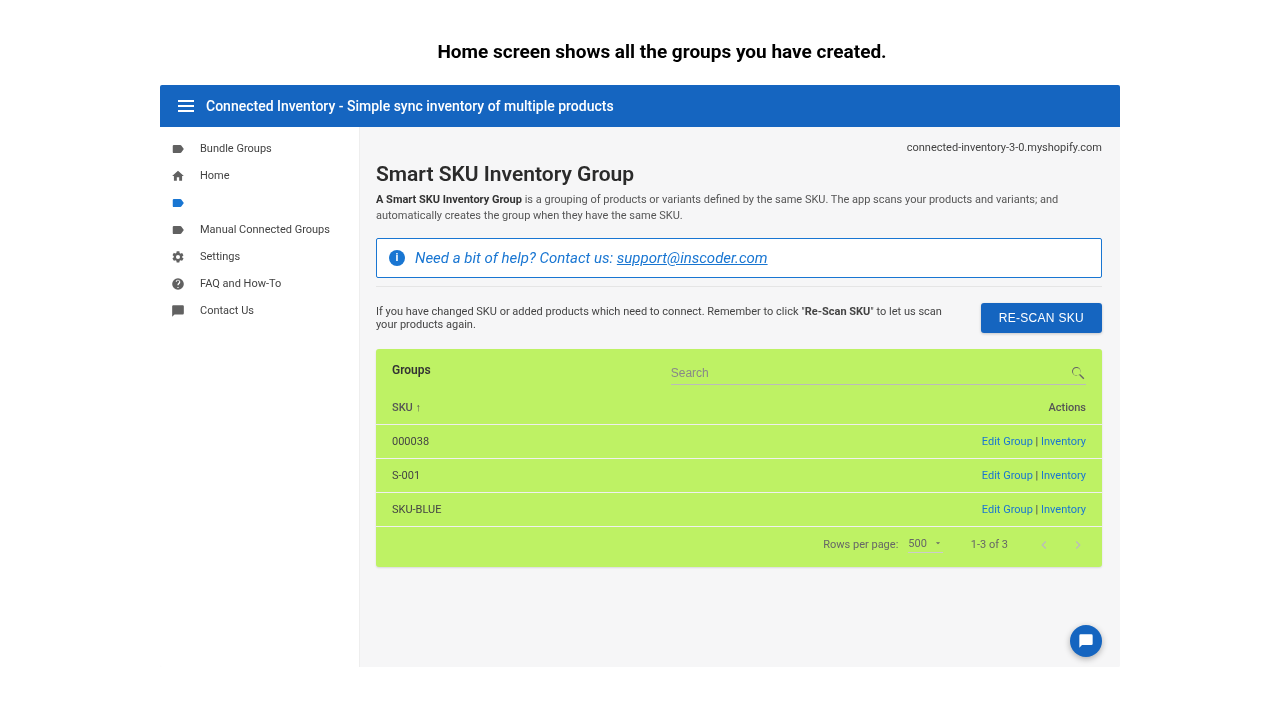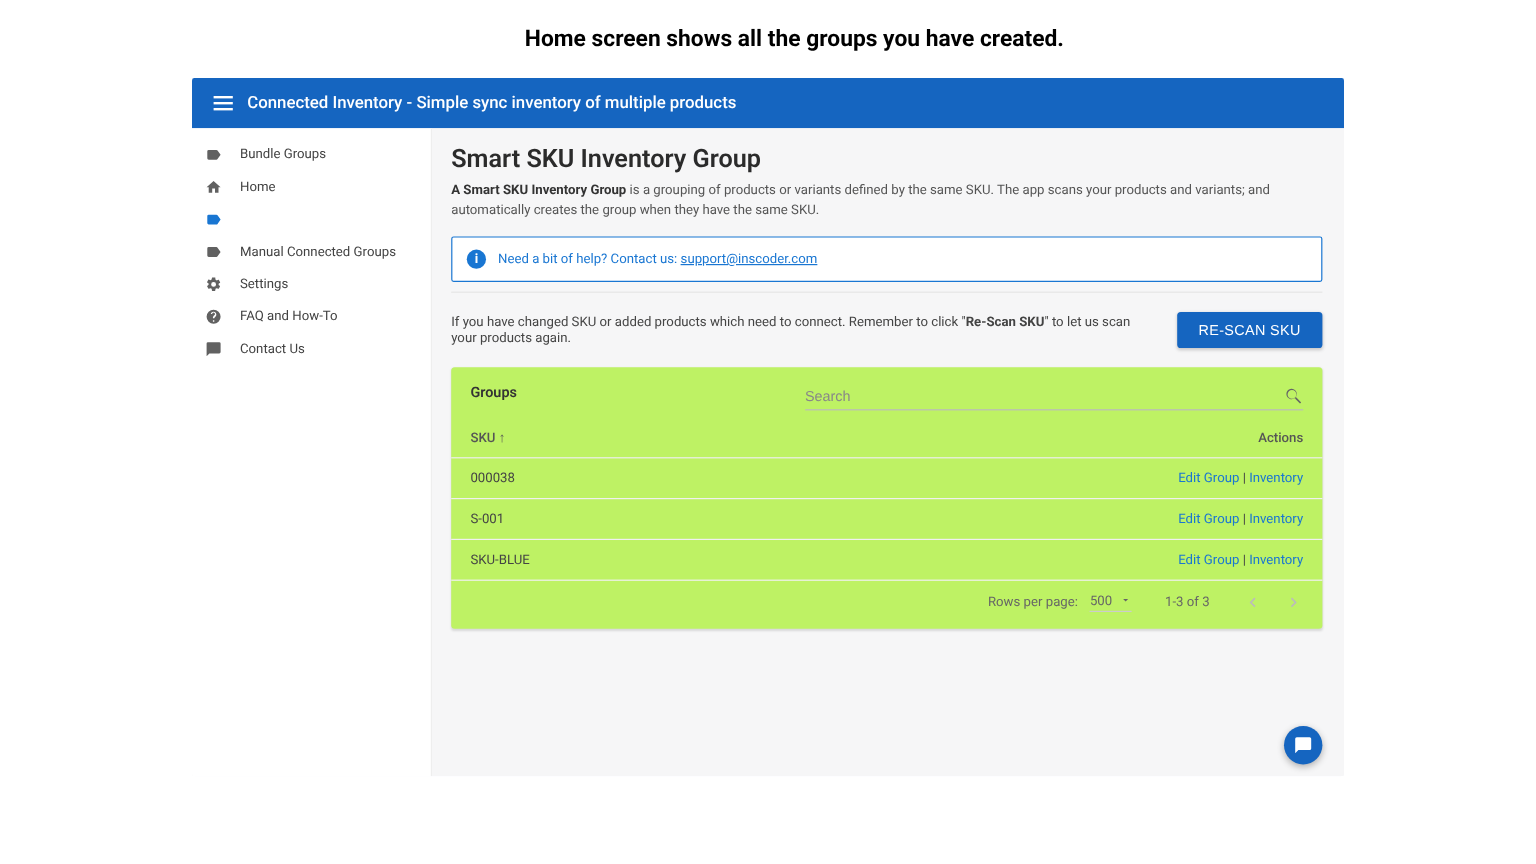--- a/index.html
+++ b/index.html
@@ -1,36 +1,36 @@
 <!DOCTYPE html>
 <html><head>
 <meta charset="utf-8">
 <style>
 * { box-sizing: border-box; margin: 0; padding: 0; }
 body { font-family: -apple-system, BlinkMacSystemFont, "Segoe UI", Roboto, Helvetica, Arial, sans-serif; background: #fff; }
-.caption { text-align: center; font-size: 19px; font-weight: 700; color: #000; padding: 20px 0 22px; margin-left: 44px; }
+.caption { text-align: center; font-size: 19px; font-weight: 700; color: #000; padding: 40px 0 22px; margin-left: 44px; }
 .app { margin: 0 160px; background: #fff; border-radius: 2px; overflow: hidden; box-shadow: 0 0 0 0 rgba(0,0,0,0); }
 .topbar { background: #1565c0; color: #fff; display: flex; align-items: center; height: 42px; padding: 0 12px; }
 .hamburger { width: 28px; height: 28px; display: flex; flex-direction: column; justify-content: center; gap: 3px; cursor: pointer; padding: 6px; margin-right: 6px;}
 .hamburger span { display: block; height: 2px; background: #fff; width: 16px; }
 .topbar-title { font-size: 14px; font-weight: 500; }
 .body { display: flex; min-height: 540px; background: #f6f6f7; }
 .sidebar { width: 200px; background: #fff; border-right: 1px solid #eee; padding-top: 8px; }
 .side-item { display: flex; align-items: center; height: 27px; padding: 0 10px; cursor: pointer; gap: 14px; }
 .side-item .icon { width: 16px; height: 16px; display: flex; align-items: center; justify-content: center; color: #616161; flex-shrink: 0; }
 .side-item .label { font-size: 11px; color: #424242; }
 .side-item.active .icon, .side-item.active .label { color: #1976d2; }
 .main { flex: 1; padding: 14px 18px 24px 16px; background: #f6f6f7; position: relative; }
 .store-url { text-align: right; font-size: 11px; color: #424242; margin-bottom: 8px; }
 .page-title { font-size: 21px; font-weight: 600; color: #2b2b2b; margin-bottom: 6px; }
 .desc { font-size: 11px; color: #555; line-height: 1.45; margin-bottom: 14px; }
 .desc b { color: #333; }
 .help-box { border: 1px solid #1976d2; border-radius: 2px; background: #fff; padding: 10px 12px; display: flex; align-items: center; gap: 10px; }
 .help-box .info-ic { width: 16px; height: 16px; border-radius: 50%; background: #1976d2; color: #fff; font-size: 11px; display: flex; align-items: center; justify-content: center; font-weight: bold; }
-.help-box .txt { font-size: 11px; color: #1976d2; }
+.help-box .txt { font-size: 15px; color: #1976d2; font-style: italic; }
 .help-box .txt a { color: #1976d2; text-decoration: underline; }
 .row-bar { display: flex; align-items: center; justify-content: space-between; margin-top: 14px; border-bottom: 1px solid #eee; padding-bottom: 0;}
 .row-bar .rtext { font-size: 11px; color: #444; flex: 1; padding-right: 20px; }
 .btn { background: #1565c0; color: #fff; font-size: 12px; font-weight: 500; padding: 8px 18px; border: none; border-radius: 3px; cursor: pointer; letter-spacing: 0.3px; box-shadow: 0 1px 3px rgba(0,0,0,0.2); }
 .row-bar2 { margin-top: 16px; display: flex; align-items: center; justify-content: space-between; }
 .row-bar2 .rtext { font-size: 11px; color: #444; flex: 1; padding-right: 20px; }
 .card { background: #bef264; border-radius: 3px; margin-top: 16px; box-shadow: 0 1px 2px rgba(0,0,0,0.12); }
 .card-top { display: flex; align-items: flex-end; padding: 14px 16px 0 16px; gap: 40px; }
 .card-top .gtitle { font-size: 12px; font-weight: 600; color: #333; flex: 0 0 auto; padding-bottom: 8px; }
 .search-wrap { flex: 1; display: flex; align-items: center; border-bottom: 1px solid #bbb; margin-left: 200px; padding-bottom: 3px; }
@@ -126,20 +126,21 @@
             <svg width="14" height="14" viewBox="0 0 24 24" fill="currentColor">
               <path d="M20 2H4a2 2 0 0 0-2 2v18l4-4h14a2 2 0 0 0 2-2V4a2 2 0 0 0-2-2z"></path>
             </svg>
           </span>
         <span class="label">Contact Us</span>
       </div>
 
     </div>
 
     <div class="main">
+      <div class="store-url">connected-inventory-3-0.myshopify.com</div>
       <div class="page-title">Smart SKU Inventory Group</div>
       <div class="desc">
         <b>A Smart SKU Inventory Group </b><span>is a grouping of products or variants defined by the same SKU. The app scans your products and variants; and automatically creates the group when they have the same SKU.</span>
       </div>
 
       <div class="help-box">
         <div class="info-ic">i</div>
         <div class="txt">
           <span>Need a bit of help? Contact us: </span><a href="#">support@inscoder.com</a>
         </div>

